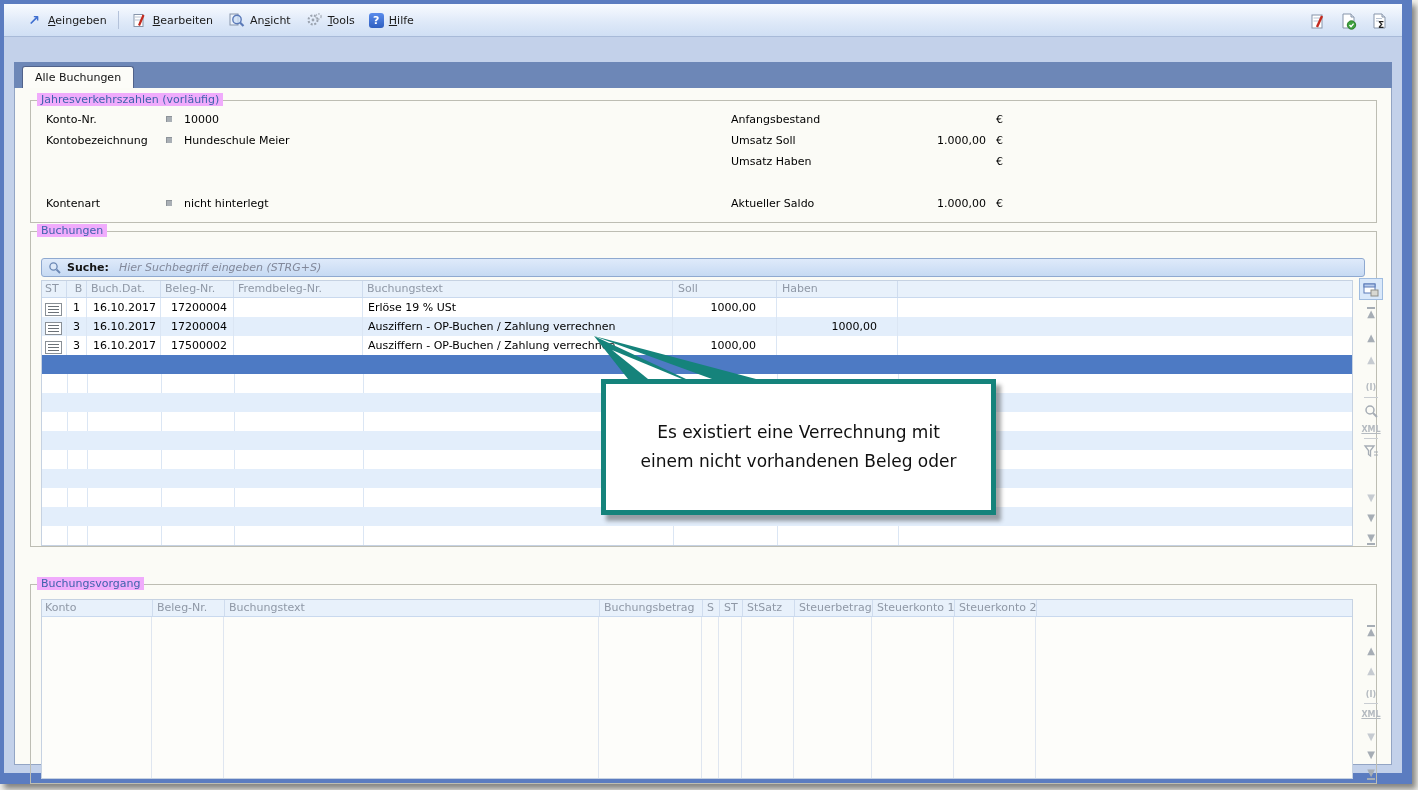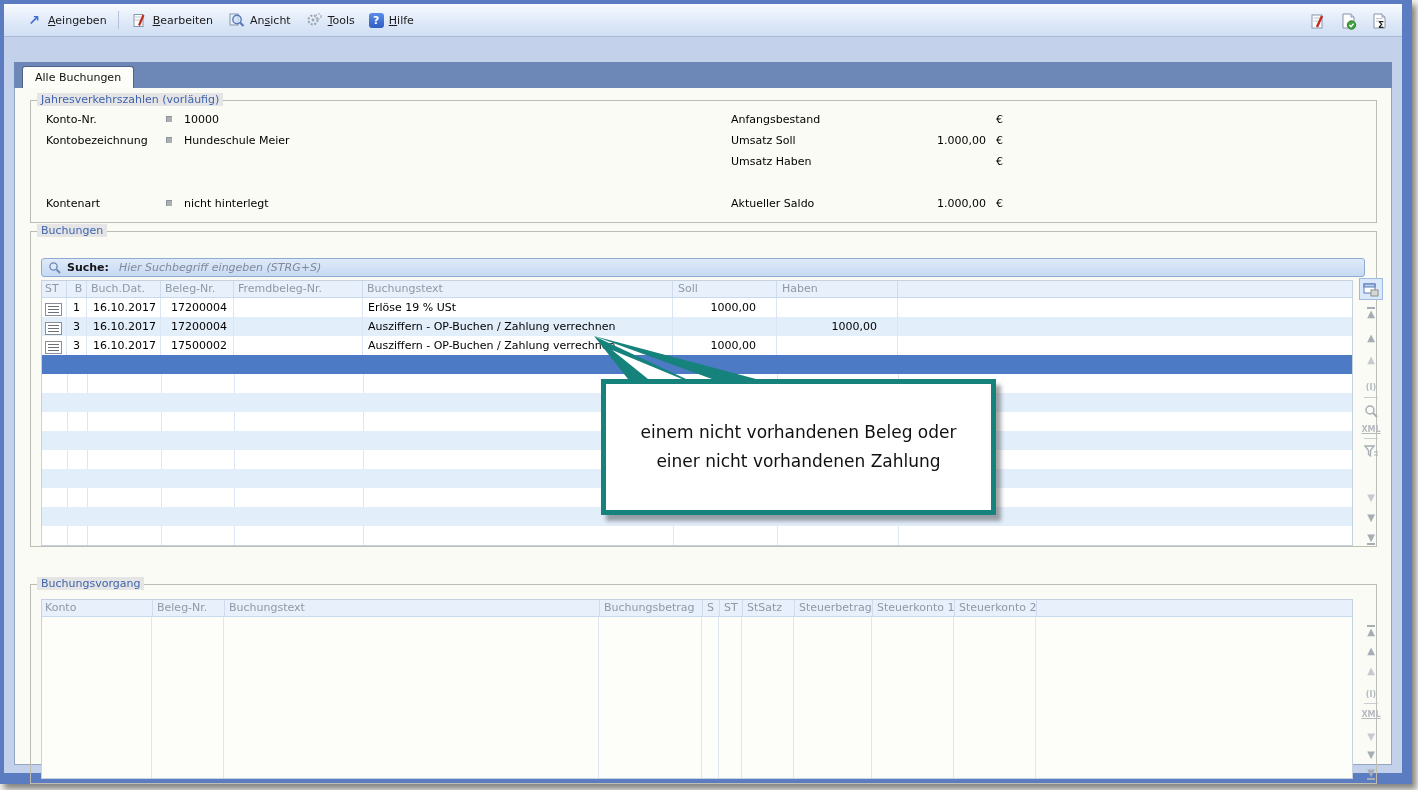--- a/index.html
+++ b/index.html
@@ -34,21 +34,21 @@
   
   .workspace { position:absolute; left:10px; right:10px; top:58px; bottom:8px; }
   .tabstrip { height:26px; background:#6d87b7; position:relative; }
   .tab { position:absolute; left:8px; bottom:0; background:#fcfcf8; border:1px solid #51628a; border-bottom:none;
     border-radius:3px 3px 0 0; font-size:11px; padding:4px 12px 4px 12px; color:#111; }
   .main { position:absolute; left:0; right:0; top:26px; bottom:0; background:#fbfbf6;
     border:1px solid #93a5c4; border-top:none; }
 
   
   .groupbox { position:absolute; left:15px; right:14px; border:1px solid #bdbdb3; }
-  .grouplabel { position:absolute; top:-8px; left:6px; background:#e5e5e5; padding:0 4px;
+  .grouplabel { position:absolute; top:-8px; left:6px; background:#f0abfc; padding:0 4px;
     font-size:11px; color:#3f63ac; }
   .gb-summary { top:12px;  height:123px; }
   .gb-book    { top:143px; height:316px; }
   .gb-trans   { top:496px; height:200px; }
 
   
   .fld { position:absolute; font-size:11px; color:#000; }
   .bullet { position:absolute; width:6px; height:6px; background:#a9afb5; box-shadow:inset 1px 1px 0 #8d9399; }
   .rval { position:absolute; width:255px; text-align:right; font-size:11px; }
 
@@ -342,22 +342,22 @@
           <span class="ti" style="top:280px">▼</span>
           <span class="ti" style="top:300px"><span class="barred-bot">▼</span></span>
         </div>
 
         <svg class="callout-arrow" width="180" height="52">
           <polygon points="8,6 170,49 126,49" fill="#15837B"></polygon>
           <polygon points="8,6 100,49 42,49" fill="#15837B"></polygon>
           <polygon points="26,20 96,49 62,49" fill="#ffffff"></polygon>
         </svg>
         <div class="callout">
+          <div class="cl">Es existiert eine Verrechnung mit</div>
           <div class="cl">einem nicht vorhandenen Beleg oder</div>
-          <div class="cl">einer nicht vorhandenen Zahlung</div>
         </div>
       </div>
 
       <div class="groupbox gb-trans">
         <span class="grouplabel">Buchungsvorgang</span>
 
         <div class="t2head" style="top:14px">
           <div class="c t2-konto">Konto</div>
           <div class="c t2-beleg">Beleg-Nr.</div>
           <div class="c t2-text">Buchungstext</div>

